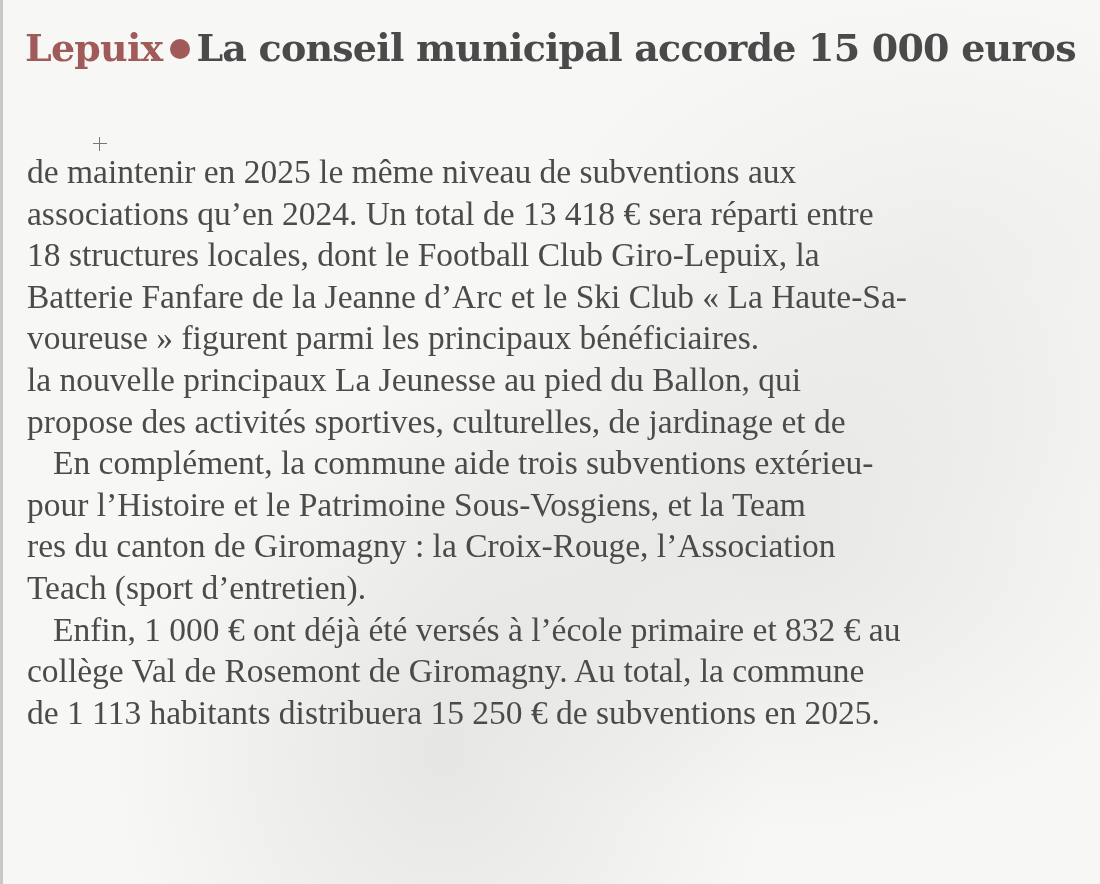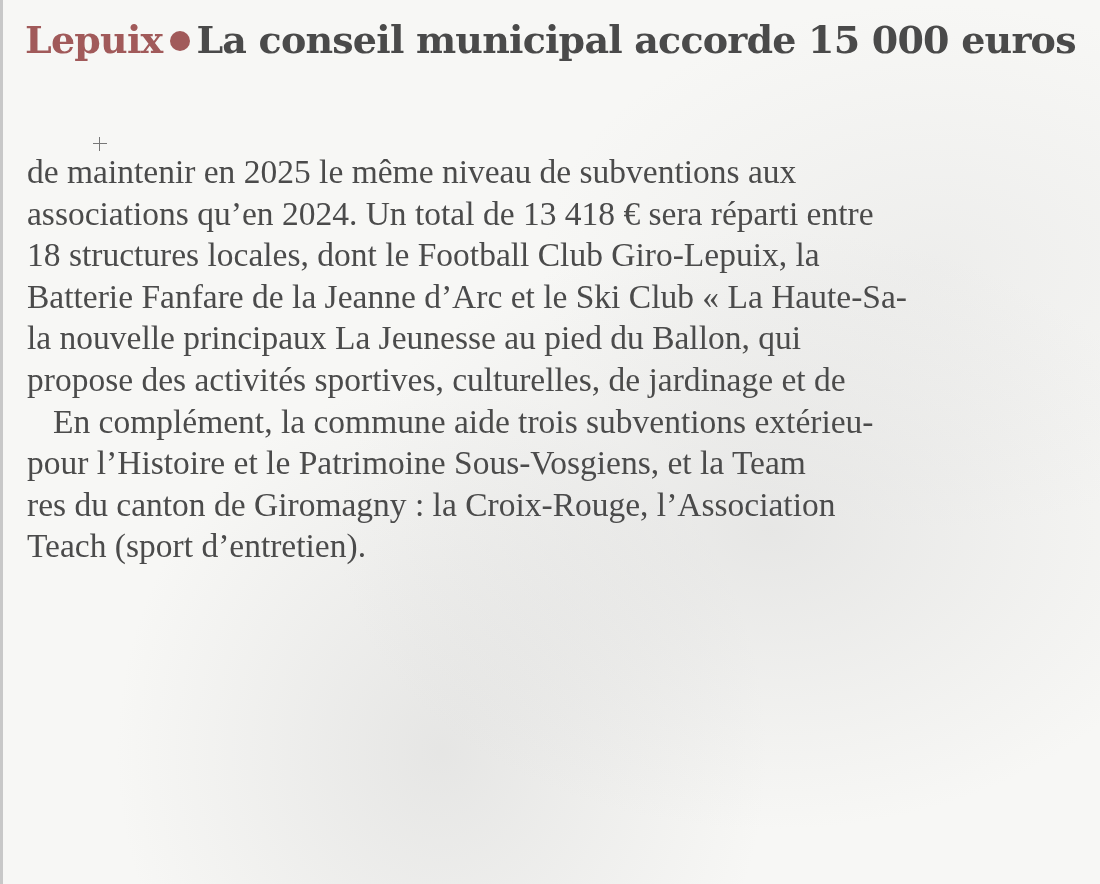--- a/index.html
+++ b/index.html
@@ -12,21 +12,21 @@
     position: absolute; left: 0; top: 0; width: 1100px; height: 884px;
     background:
       radial-gradient(ellipse at 70% 60%, rgba(200,200,200,0.35), rgba(255,255,255,0) 40%),
       radial-gradient(ellipse at 40% 85%, rgba(190,190,190,0.30), rgba(255,255,255,0) 35%),
       radial-gradient(ellipse at 85% 30%, rgba(210,210,210,0.25), rgba(255,255,255,0) 30%),
       #f7f7f5;
     border-left: 3px solid #c8c8c8;
     box-sizing: border-box;
   }
   .headline {
-    position: absolute; left: 22px; top: 14px; width: 1070px;
+    position: absolute; left: 22px; top: 22px; width: 1070px;
     font-family: "DejaVu Serif", "Liberation Serif", serif;
     font-weight: bold;
     font-size: 38px;
     line-height: 52px;
     color: #4a4a4a;
     letter-spacing: -0.8px;
     margin: 0;
   }
   .kicker { color: #a15a5a; }
   .bullet {
@@ -61,28 +61,34 @@
 
   <div class="cursor"></div>
 
   <div class="body">
 
     <div>
       <p>de maintenir en 2025 le même niveau de subventions aux</p>
       <p>associations qu’en 2024. Un total de 13 418 € sera réparti entre</p>
       <p>18 structures locales, dont le Football Club Giro-Lepuix, la</p>
       <p>Batterie Fanfare de la Jeanne d’Arc et le Ski Club « La Haute-Sa-</p>
+      <p>voureuse » figurent parmi les principaux bénéficiaires.</p>
     </div>
 
     <div>
       <p>la nouvelle principaux La Jeunesse au pied du Ballon, qui</p>
       <p>propose des activités sportives, culturelles, de jardinage et de</p>
     </div>
 
     <div>
       <p class="indent">En complément, la commune aide trois subventions extérieu-</p>
       <p>pour l’Histoire et le Patrimoine Sous-Vosgiens, et la Team</p>
       <p>res du canton de Giromagny : la Croix-Rouge, l’Association</p>
       <p>Teach (sport d’entretien).</p>
     </div>
 
+    <div>
+      <p class="indent">Enfin, 1 000 € ont déjà été versés à l’école primaire et 832 € au</p>
+      <p>collège Val de Rosemont de Giromagny. Au total, la commune</p>
+      <p>de 1 113 habitants distribuera 15 250 € de subventions en 2025.</p>
+    </div>
   </div>
 </div>
 
 </body></html>

